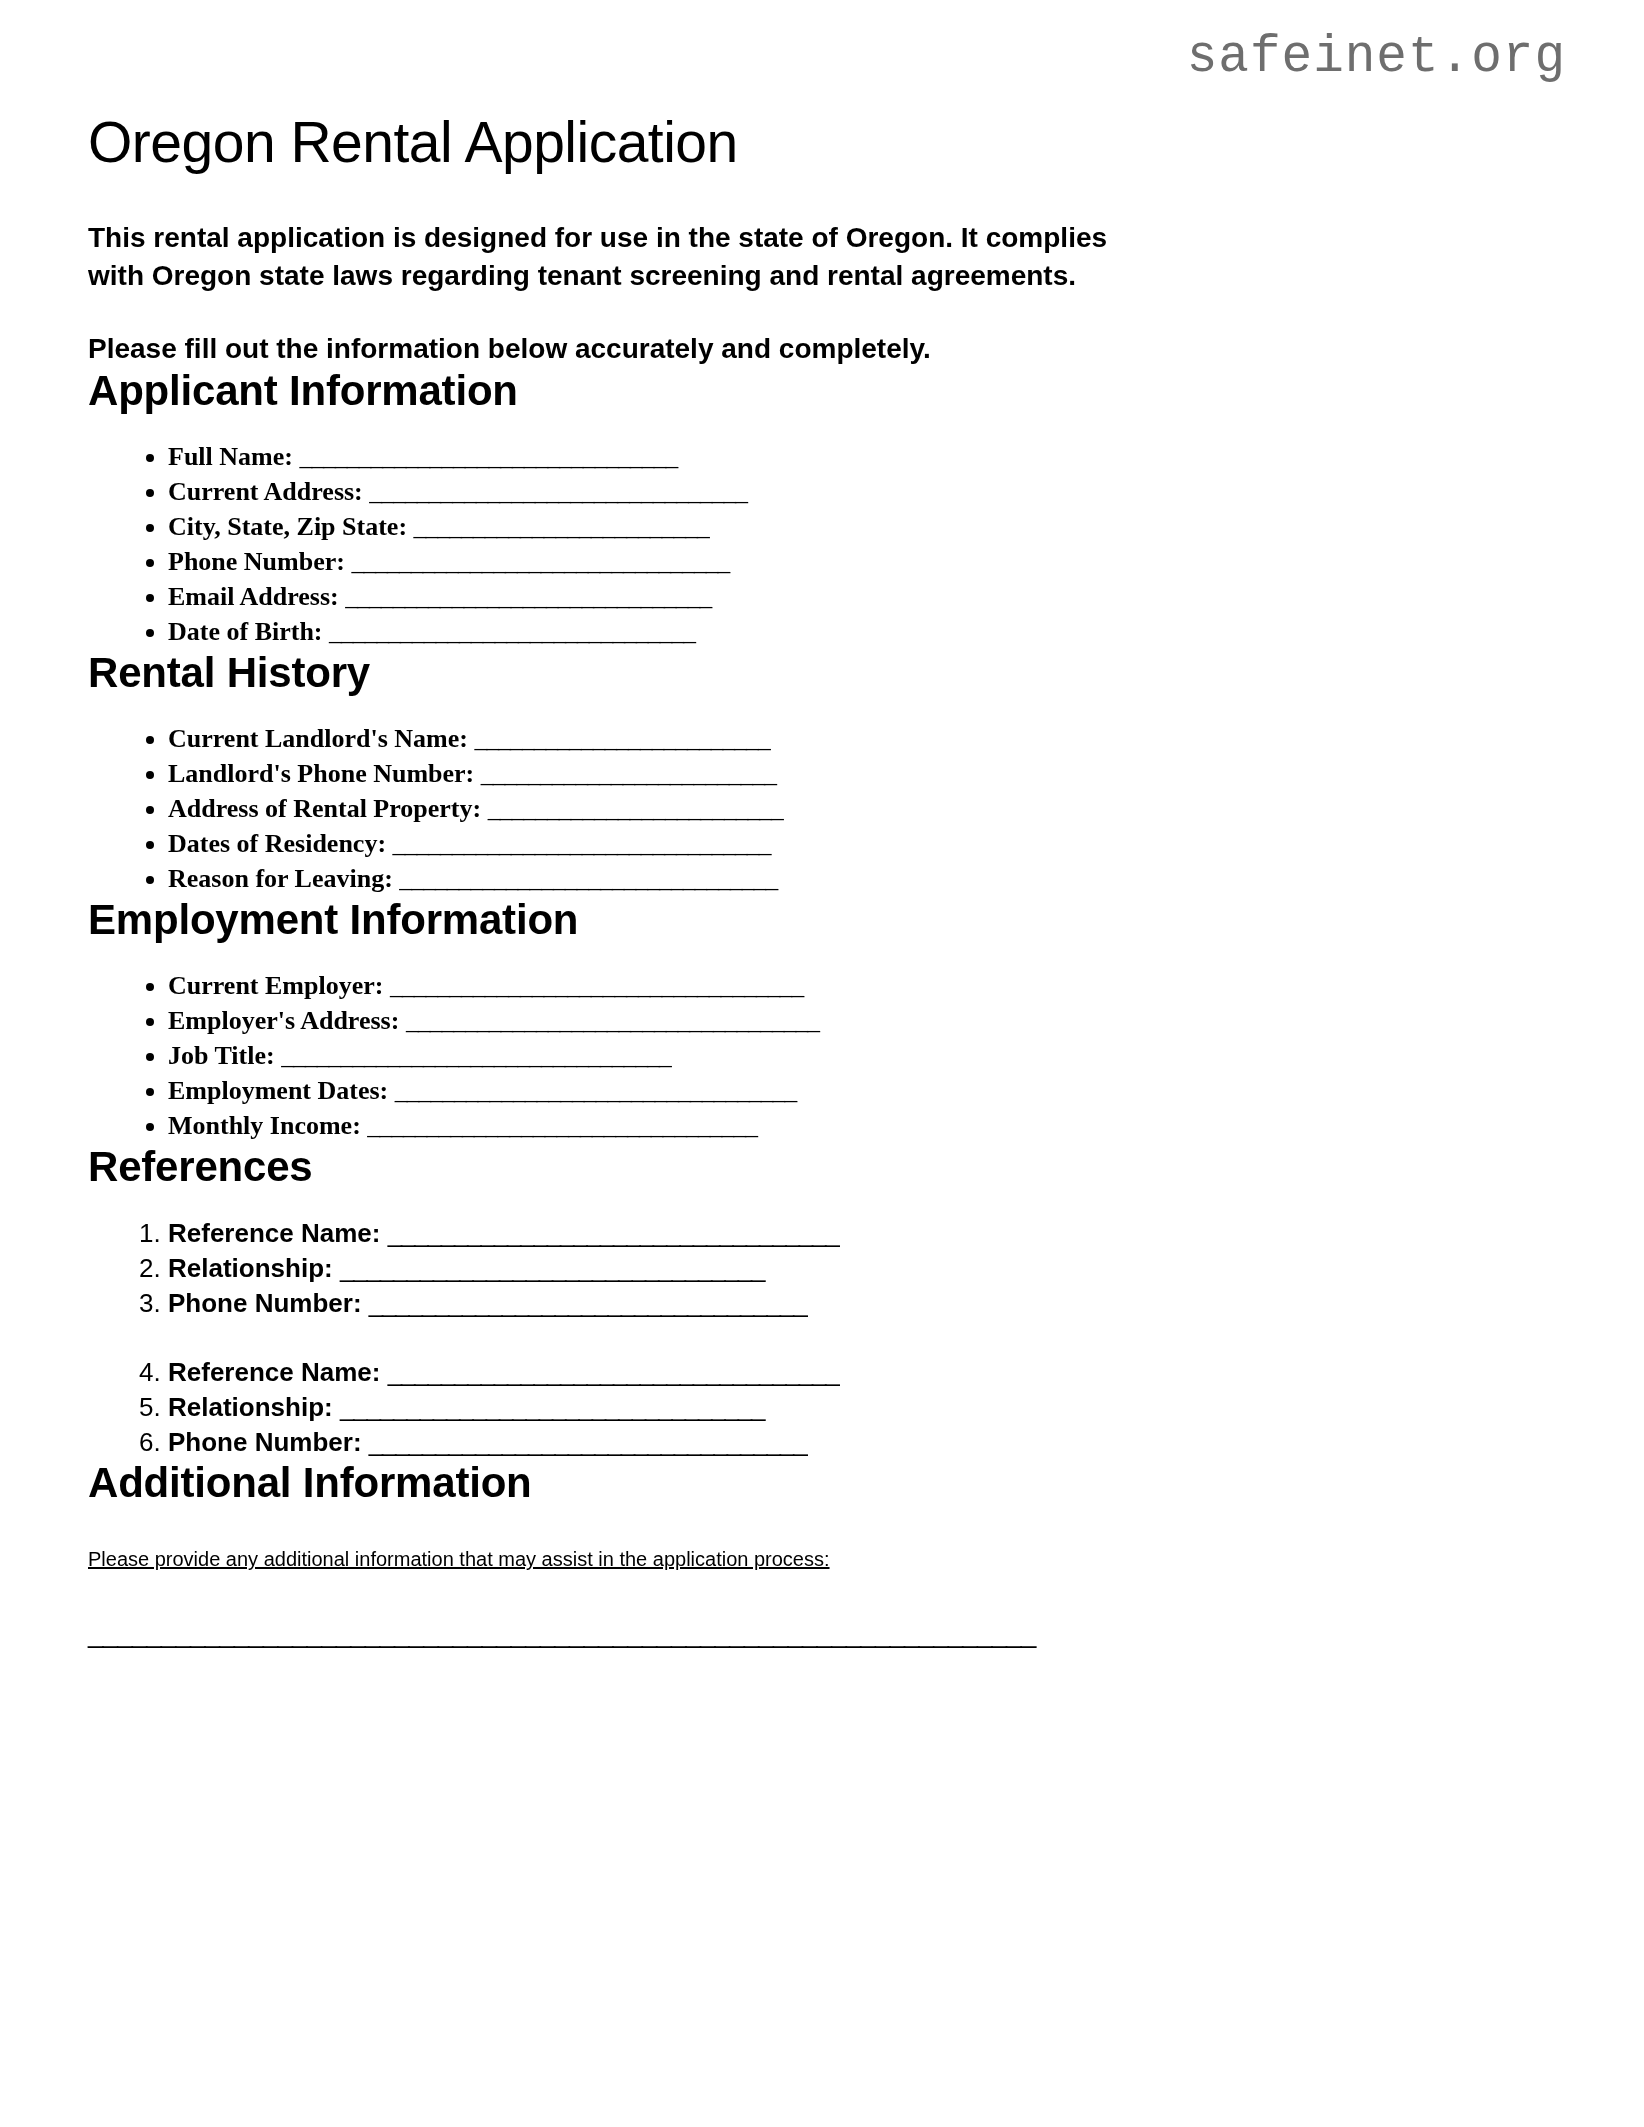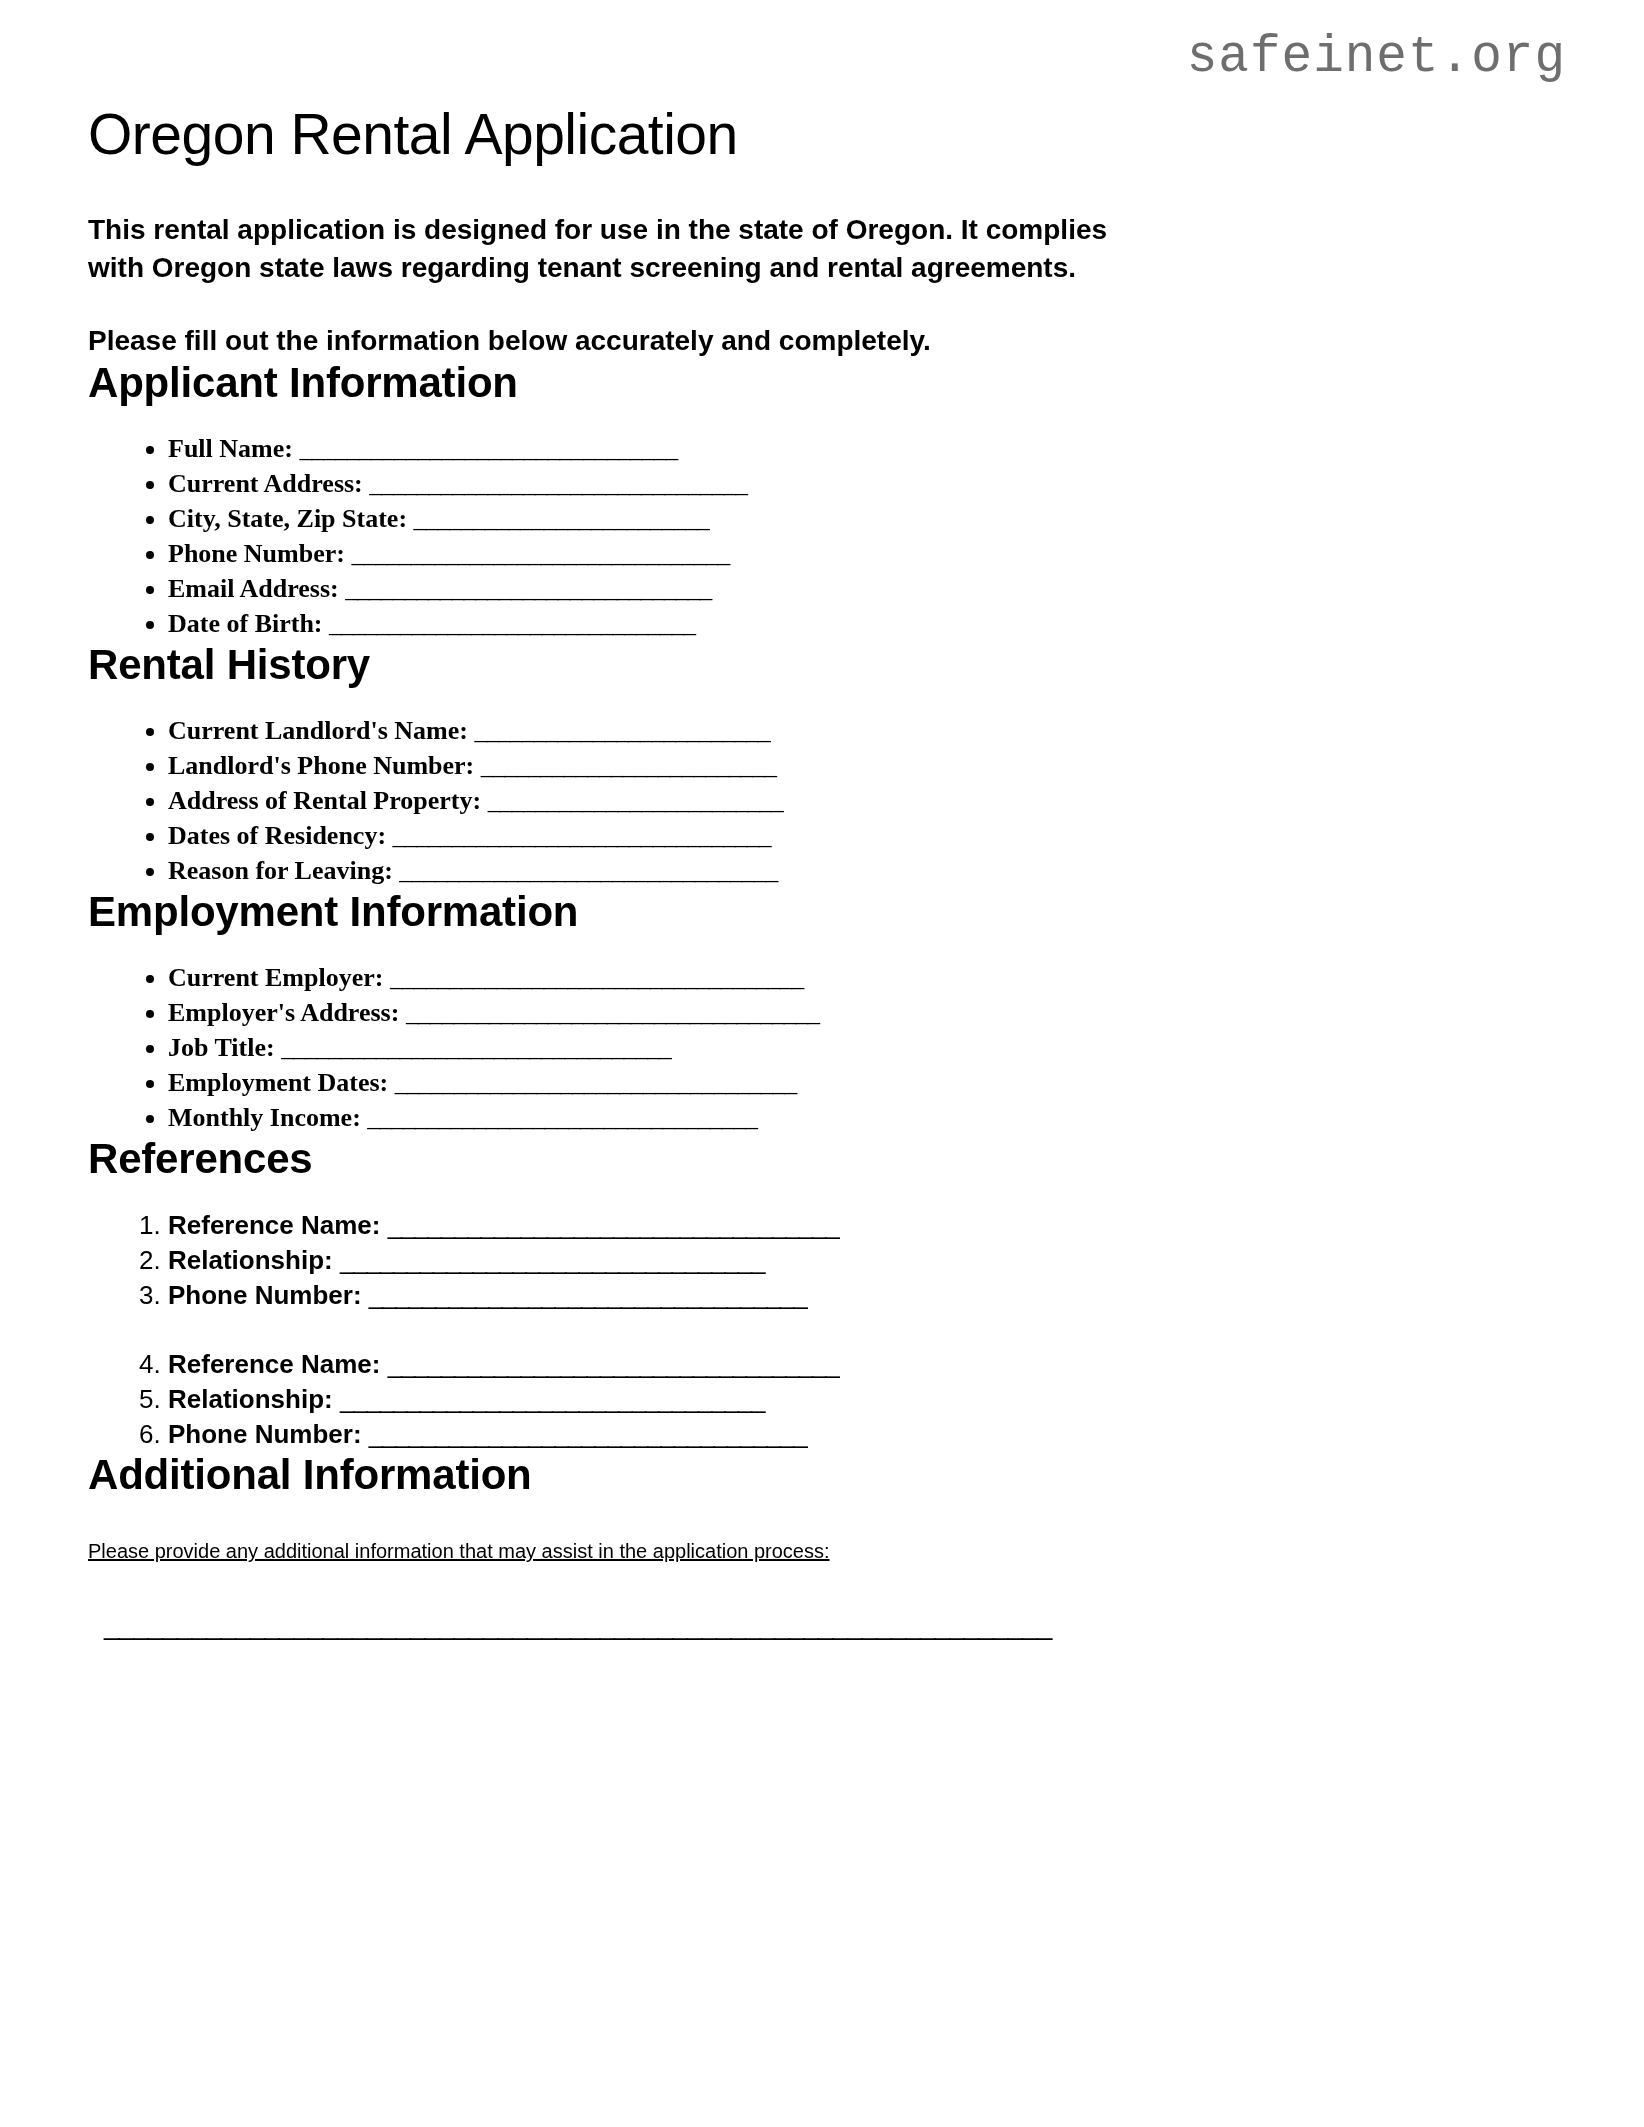--- a/index.html
+++ b/index.html
@@ -15,21 +15,21 @@
     font-family: "Liberation Sans", sans-serif;
     color: #000000;
     overflow: hidden;
   }
 
   .page {
     position: relative;
     width: 1644px;
     height: 2127px;
     box-sizing: border-box;
-    padding: 0 88px;
+    padding: 8px 88px;
   }
 
   
   .watermark {
     position: absolute;
     top: 32px;
     right: 78px;
     font-family: "Liberation Mono", "DejaVu Sans Mono", monospace;
     font-size: 51px;
     letter-spacing: 1px;
@@ -105,21 +105,20 @@
     font-size: 20px;
     line-height: 1.35;
     text-decoration: underline;
   }
   .long-blank {
     margin-top: 46px;
     font-size: 28px;
     letter-spacing: -1px;
     line-height: 1;
     white-space: nowrap;
-    margin-left: 16px;
   }
 </style>
 </head>
 <body>
 
 <div class="page">
 
   <div class="watermark">safeinet.org</div>
 
   <h1 class="doc-title">Oregon Rental Application</h1>

